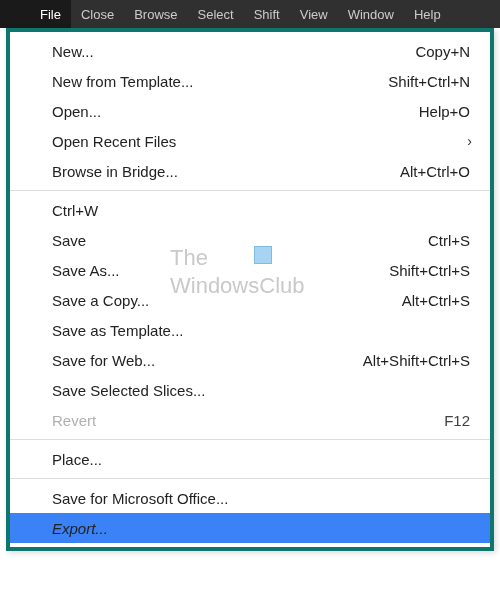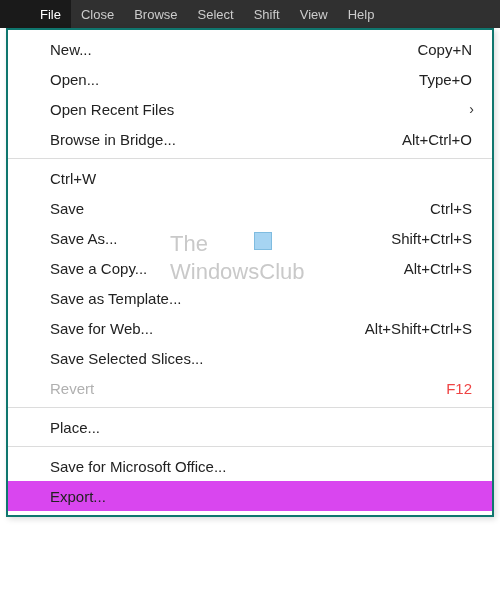--- a/index.html
+++ b/index.html
@@ -23,55 +23,55 @@
     background: #1a1a1a;
     color: #fff;
     padding-left: 40px;
   }
   .dropdown {
     position: absolute;
     left: 6px;
     top: 28px;
     width: 488px;
     background: #fff;
-    border: 2px solid #0f766e;
+    border: 4px solid #0f766e;
     box-shadow: 2px 2px 6px rgba(0,0,0,0.15);
     padding: 4px 0;
   }
   .menu-item {
     display: flex;
     align-items: center;
     height: 30px;
     padding: 0 20px 0 42px;
     font-size: 15px;
     color: #222;
     cursor: default;
     position: relative;
   }
-  .menu-item.hover { background: #d946ef; }
+  .menu-item.hover { background: #3b82f6; font-style: italic; }
   .menu-item.disabled { color: #b0b0b0; gap: 12px; }
   .menu-label { flex: 1; }
   .menu-shortcut { color: #222; font-size: 15px; }
-  .menu-item.disabled .menu-shortcut { color: #ef4444; }
+  .menu-item.disabled .menu-shortcut { color: #404040; }
   .submenu-arrow {
     position: absolute;
     right: 18px;
     font-size: 14px;
     color: #333;
     line-height: 1;
   }
   .sep {
     height: 1px;
     background: #dcdcdc;
     margin: 4px 0;
   }
   .watermark {
     position: absolute;
     left: 170px;
-    top: 230px;
+    top: 244px;
     color: #c9c9c9;
     font-size: 22px;
     line-height: 1.25;
     pointer-events: none;
     z-index: 5;
     font-weight: 400;
   }
   .watermark .sq {
     display:inline-block;
     width:18px; height:18px;
@@ -98,32 +98,39 @@
     <div class="menubar-item">
       <span>Select</span>
     </div>
     <div class="menubar-item">
       <span>Shift</span>
     </div>
     <div class="menubar-item">
       <span>View</span>
     </div>
     <div class="menubar-item">
+      <span>Window</span>
+    </div>
+    <div class="menubar-item">
       <span>Help</span>
     </div>
   </div>
 
 <div class="dropdown" id="dropdown">
     <div class="menu-item">
       <span class="menu-label">New...</span>
       <span class="menu-shortcut">Copy+N</span>
     </div>
     <div class="menu-item">
+      <span class="menu-label">New from Template...</span>
+      <span class="menu-shortcut">Shift+Ctrl+N</span>
+    </div>
+    <div class="menu-item">
       <span class="menu-label">Open...</span>
-      <span class="menu-shortcut">Type+O</span>
+      <span class="menu-shortcut">Help+O</span>
     </div>
     <div class="menu-item">
       <span class="menu-label">Open Recent Files</span>
       <span class="submenu-arrow">›</span>
     </div>
     <div class="menu-item">
       <span class="menu-label">Browse in Bridge...</span>
       <span class="menu-shortcut">Alt+Ctrl+O</span>
     </div>
     <div class="sep"></div>

